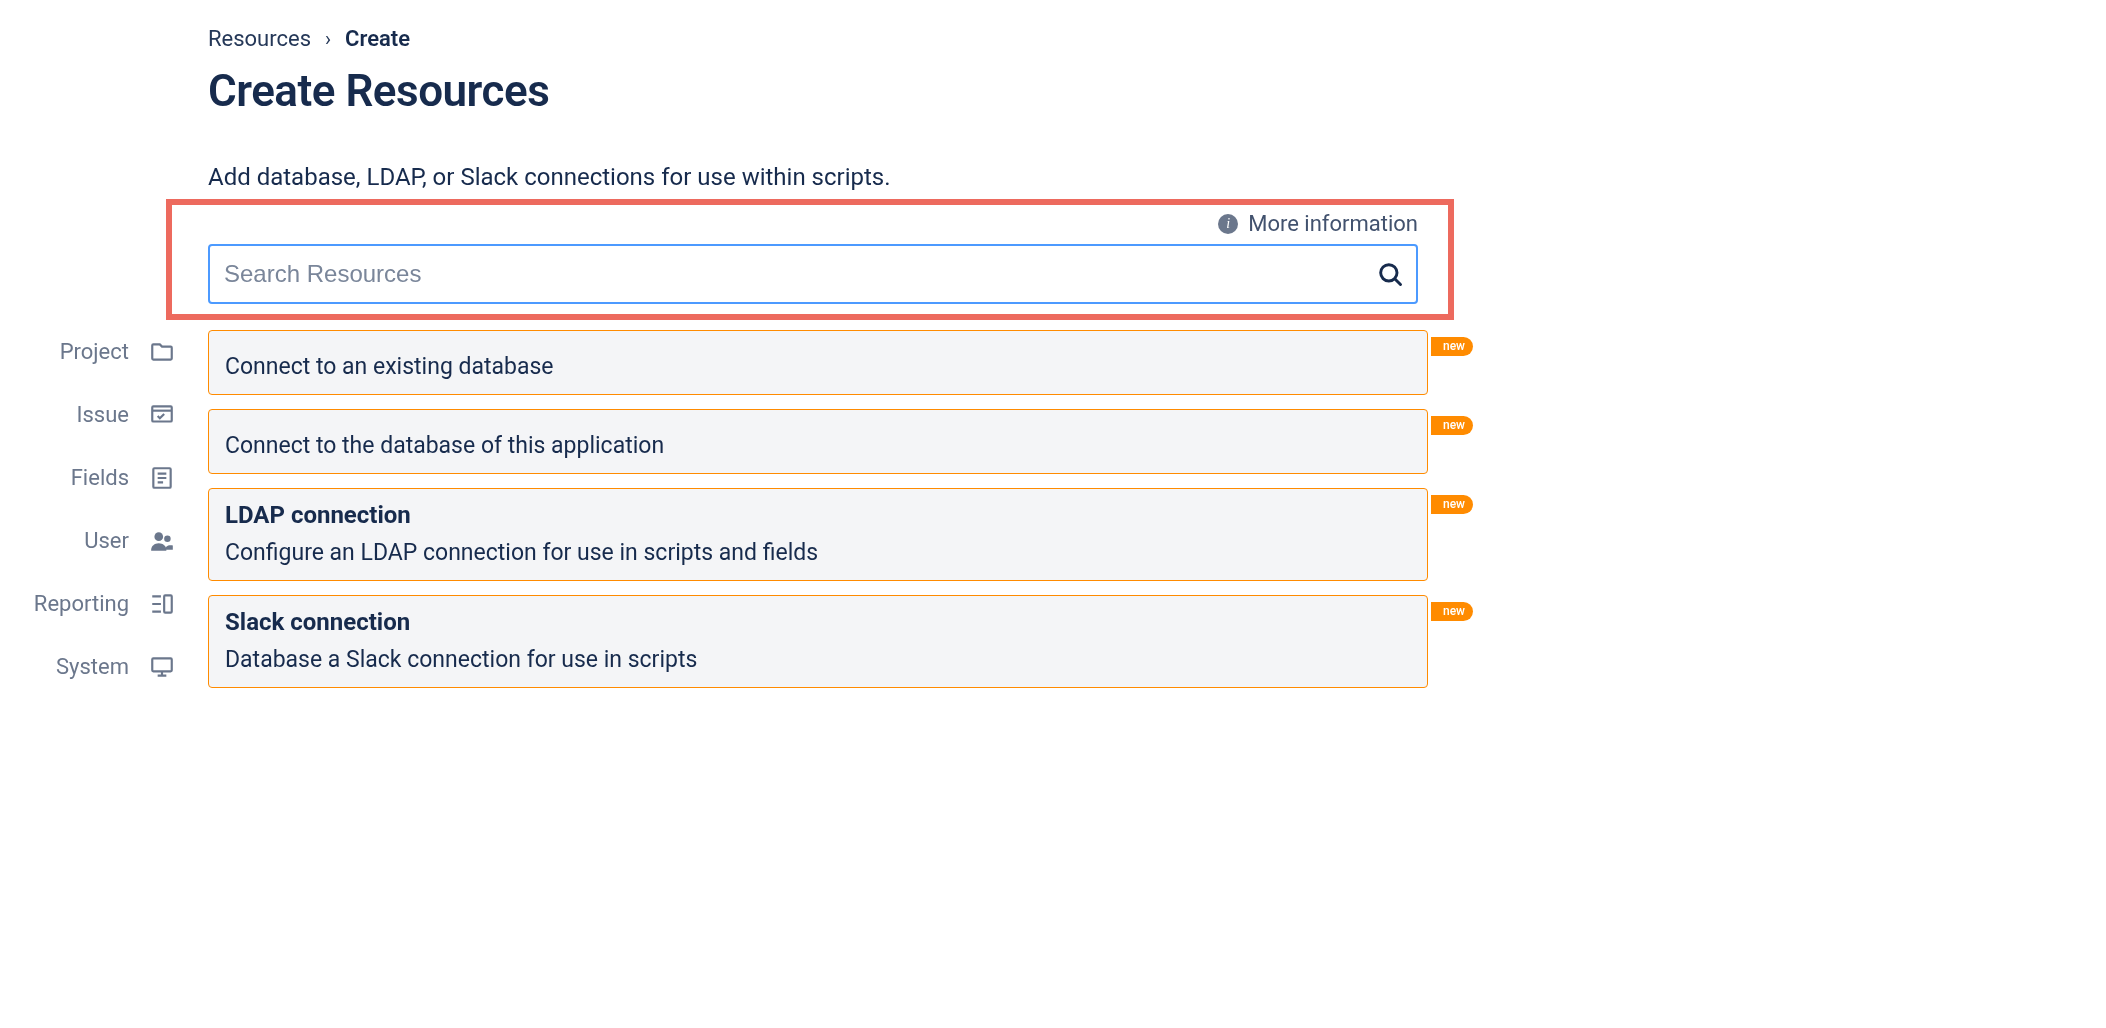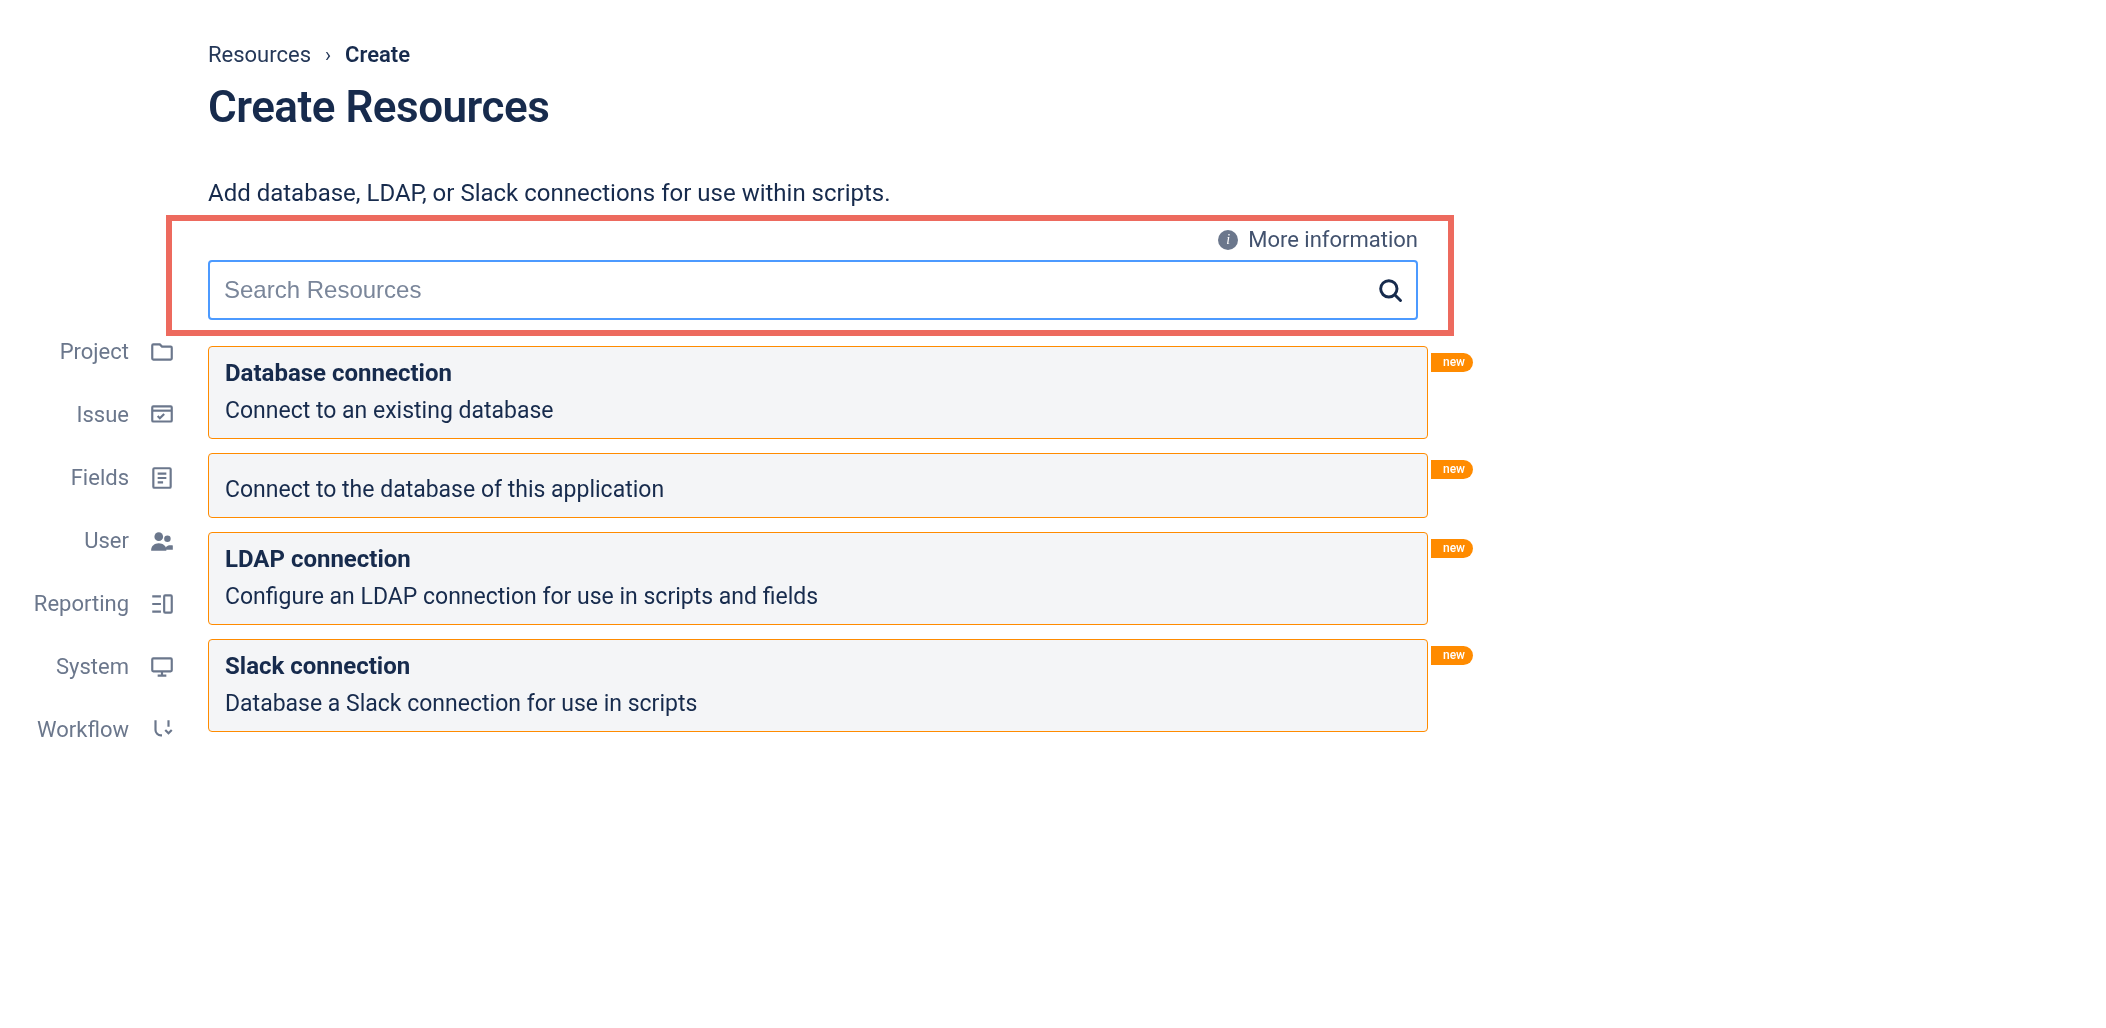--- a/index.html
+++ b/index.html
@@ -51,21 +51,21 @@
     position: absolute;
     left: 208px;
     top: 0;
     right: 0;
   }
 
   .breadcrumb {
     display: flex;
     align-items: center;
     gap: 14px;
-    padding-top: 42px;
+    padding-top: 26px;
     font-size: 22px;
     color: #253858;
   }
   .breadcrumb a { color: #253858; text-decoration: none; cursor: pointer; }
   .breadcrumb .sep { font-size: 20px; color: #253858; }
   .breadcrumb .current { font-weight: 600; color: #172B4D; }
 
   .page-title {
     margin-top: 14px;
     font-size: 44px;
@@ -232,30 +232,20 @@
   <div class="sidebar-item">
     <span class="sidebar-label">System</span>
     <span class="sidebar-icon">
       <svg viewBox="0 0 24 24" fill="none" stroke="currentColor" stroke-width="2">
           <rect x="3" y="4" width="18" height="12" rx="1"></rect>
           <path d="M12 16v4M8 20h8"></path>
         </svg>
     </span>
   </div>
 
-  <div class="sidebar-item">
-    <span class="sidebar-label">Workflow</span>
-    <span class="sidebar-icon">
-      <svg viewBox="0 0 24 24" fill="none" stroke="currentColor" stroke-width="2">
-          <path d="M6 3v9a5 5 0 0 0 5 5h1"></path>
-          <path d="M18 3v6"></path>
-          <path d="M15 12l3 3 3-3"></path>
-        </svg>
-    </span>
-  </div>
 
 </div>
 
 <div class="main">
 
   <div class="breadcrumb">
     <a>Resources</a>
     <span class="sep">›</span>
     <span class="current">Create</span>
   </div>
@@ -276,21 +266,20 @@
             <circle cx="11" cy="11" r="7"></circle>
             <path d="M21 21l-4.3-4.3"></path>
           </svg>
       </span>
     </div>
   </div>
 
   <div class="resource-list">
 
     <div class="resource-card">
-      <div class="resource-title">Database connection</div>
       <div class="resource-desc">Connect to an existing database</div>
       <div class="badge-new">new</div>
     </div>
 
     <div class="resource-card">
       <div class="resource-desc">Connect to the database of this application</div>
       <div class="badge-new">new</div>
     </div>
 
     <div class="resource-card">

